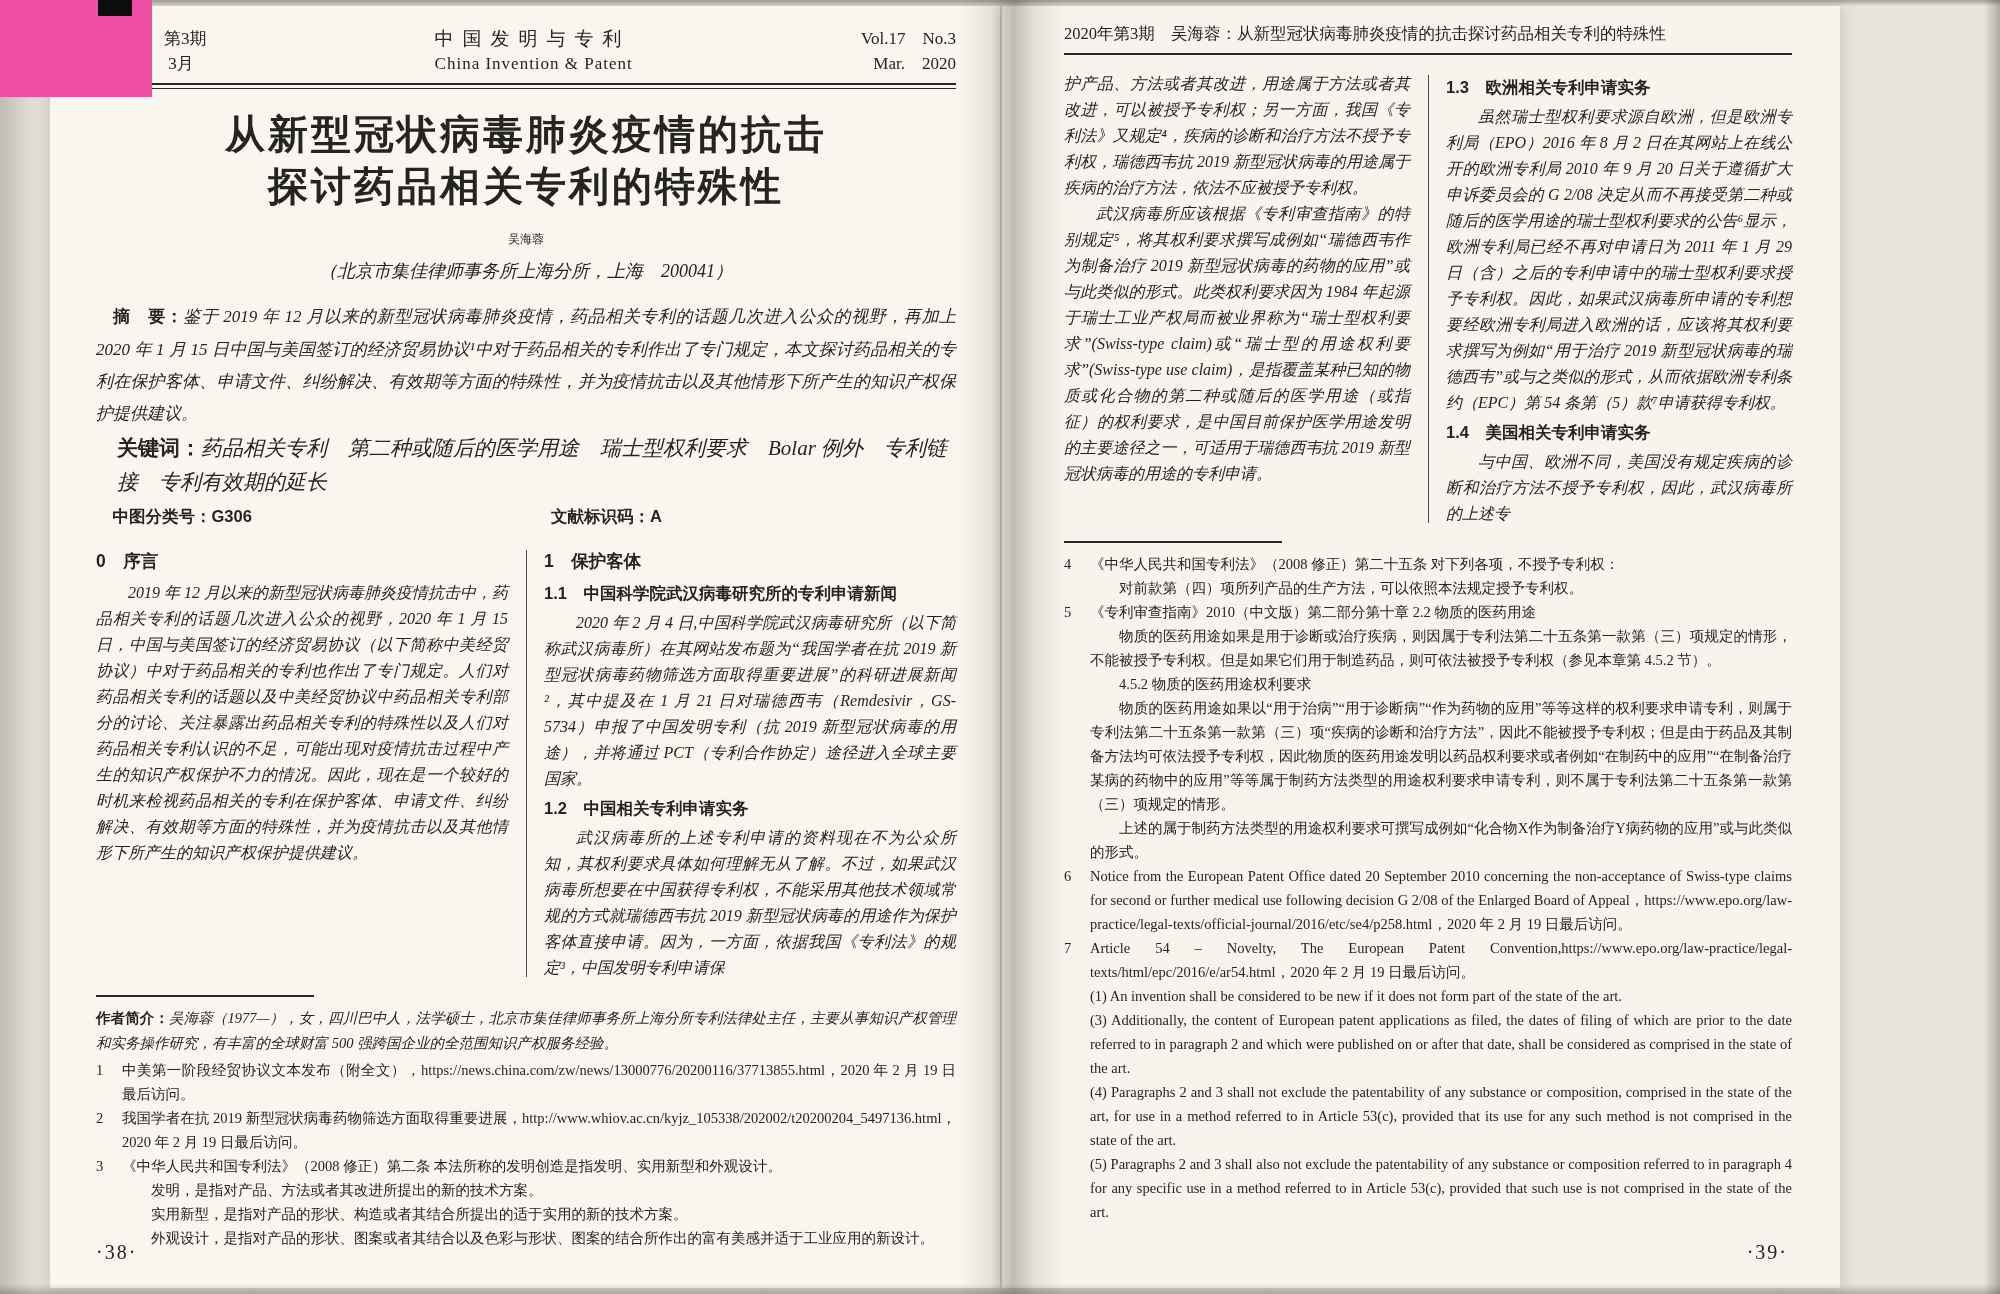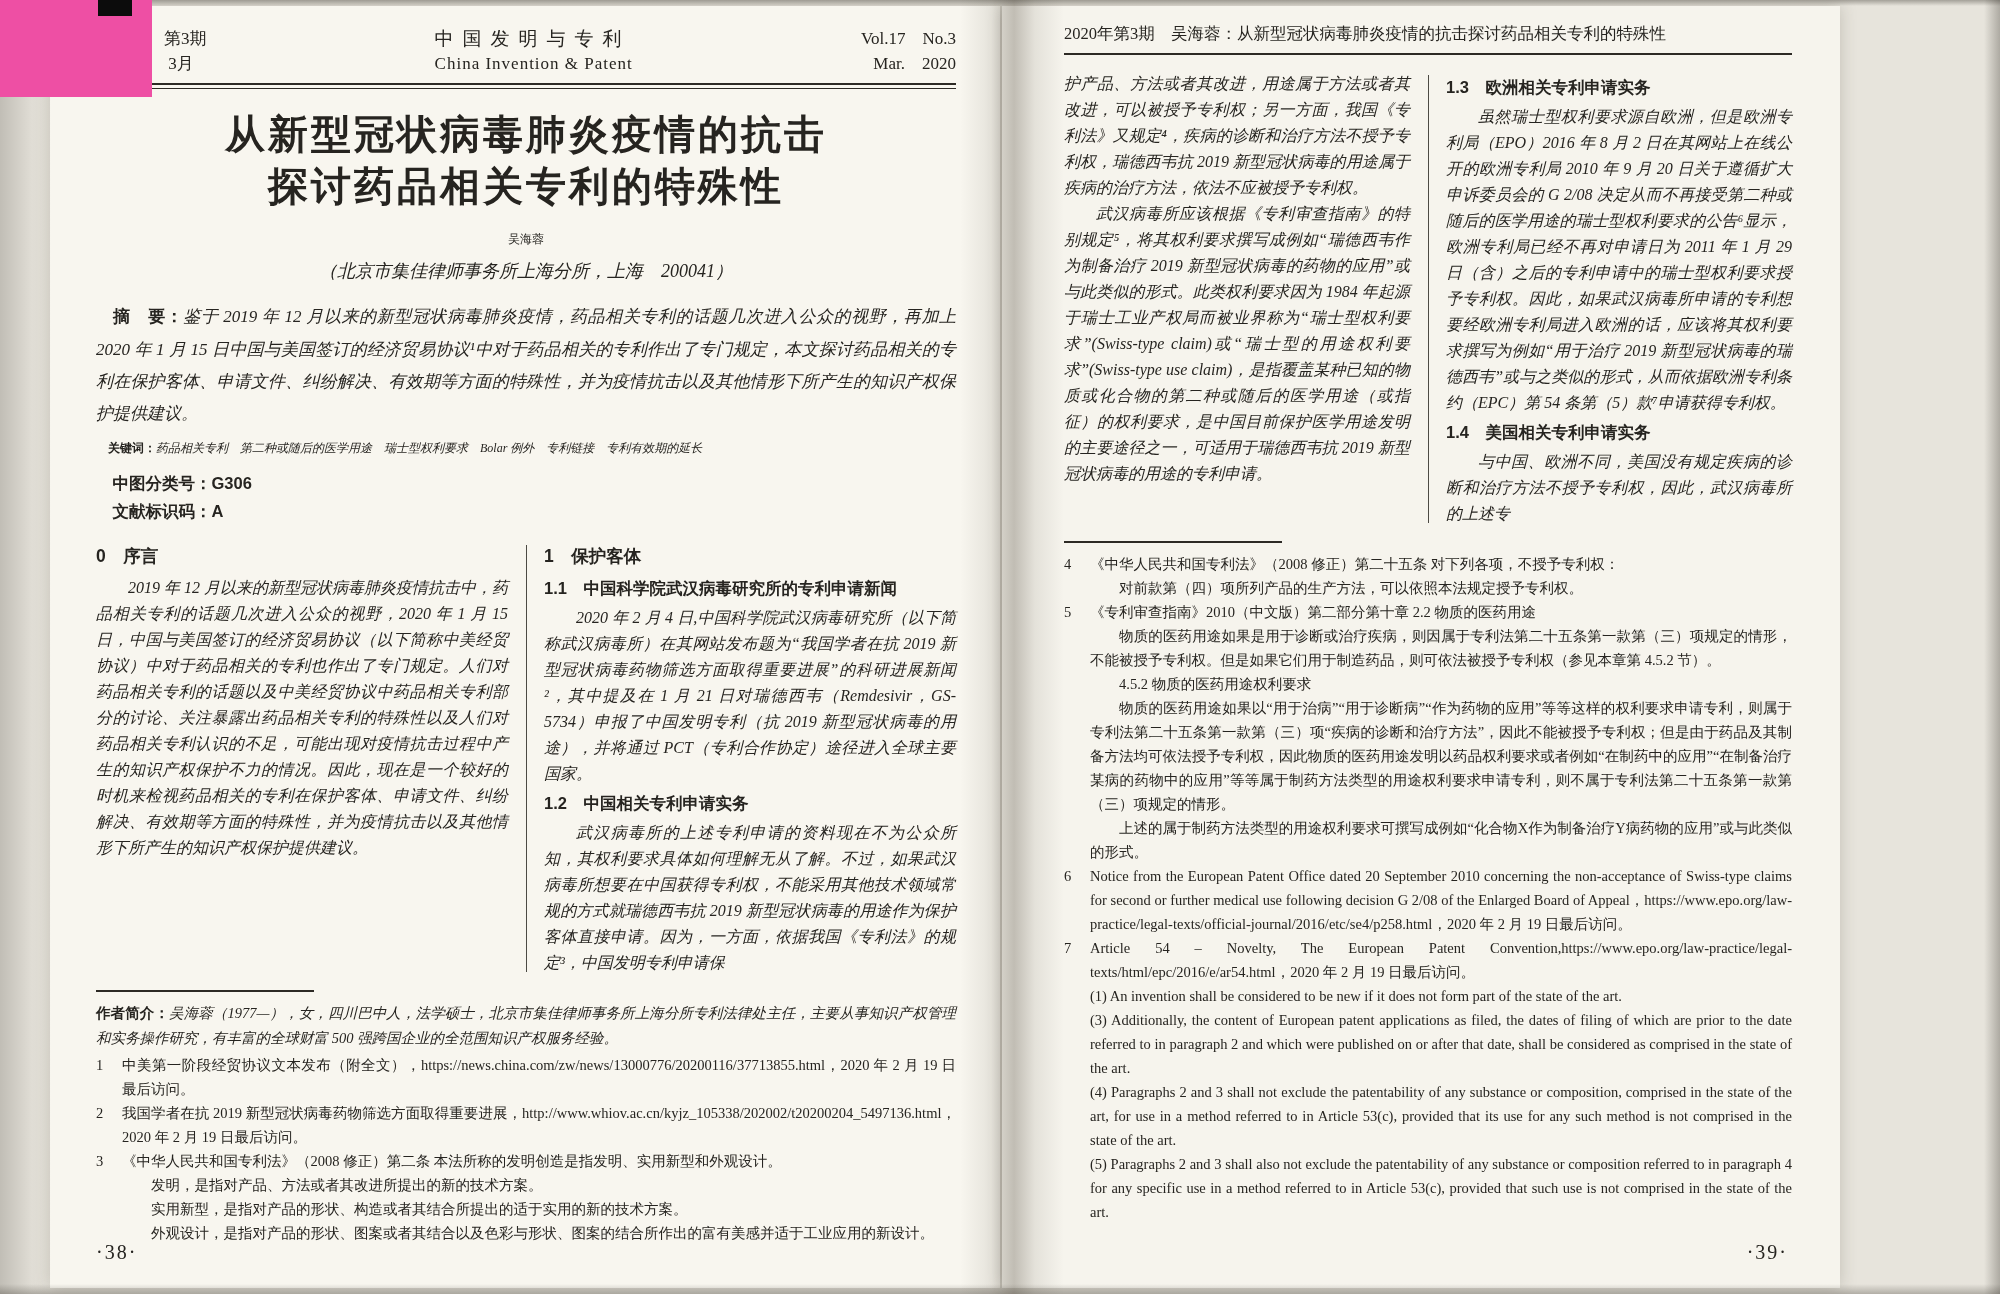--- a/index.html
+++ b/index.html
@@ -38,23 +38,23 @@
   .jname-cn { font-size:19px; letter-spacing:9px; }
   .jname-en { font-size:17px; letter-spacing:1px; }
   .rule-double { margin-top:7px; height:6px; border-top:2.6px solid #2d2a25; border-bottom:1.6px solid #2d2a25; }
 
   
   .title { margin-top:20px; text-align:center; font-size:40px; line-height:52px; font-weight:bold; letter-spacing:3px; }
   .title .tl { display:block; }
   .author { margin-top:18px; text-align:center; font-size:12px; }
   .affil  { margin-top:11px; text-align:center; font-size:18px; font-style:italic; }
   .abstract { margin-top:18px; font-size:17px; line-height:32px; text-align:justify; font-style:italic; text-indent:1em; }
-  .keywords { margin-top:2px; font-size:12px; line-height:32px; font-style:italic; padding-left:1em; }
+  .keywords { margin-top:2px; font-size:21px; line-height:32px; font-style:italic; padding-left:1em; }
   .lbl { font-style:normal; font-weight:bold; font-family:Liberation Mono, monospace; }
-  .clc-row { margin-top:4px; display:flex; padding-left:1em; font-family:"Liberation Sans","DejaVu Sans",sans-serif; font-weight:bold; font-size:16.5px; line-height:28px;flex-direction:column; }
+  .clc-row { margin-top:4px; display:flex; padding-left:1em; font-family:"Liberation Sans","DejaVu Sans",sans-serif; font-weight:bold; font-size:16.5px; line-height:28px; }
   .clc-row span:first-child { width:52%; }
 
   
   .columns { margin-top:16px; display:flex; gap:36px; position:relative; }
   .columns::before { content:""; position:absolute; left:50%; top:4px; bottom:4px; width:1.4px; background:#4c4a44; }
   .col { flex:1; min-width:0; }
   .sec    { font-family:"Liberation Sans","DejaVu Sans",sans-serif; font-size:17.5px; line-height:26px; margin:2px 0 6px; }
   .subsec { font-family:"Liberation Sans","DejaVu Sans",sans-serif; font-size:16.5px; line-height:26px; margin:3px 0 4px; }
   .bp { font-size:16px; line-height:26px; text-align:justify;font-style:italic; }
   .ind { text-indent:2em; }

